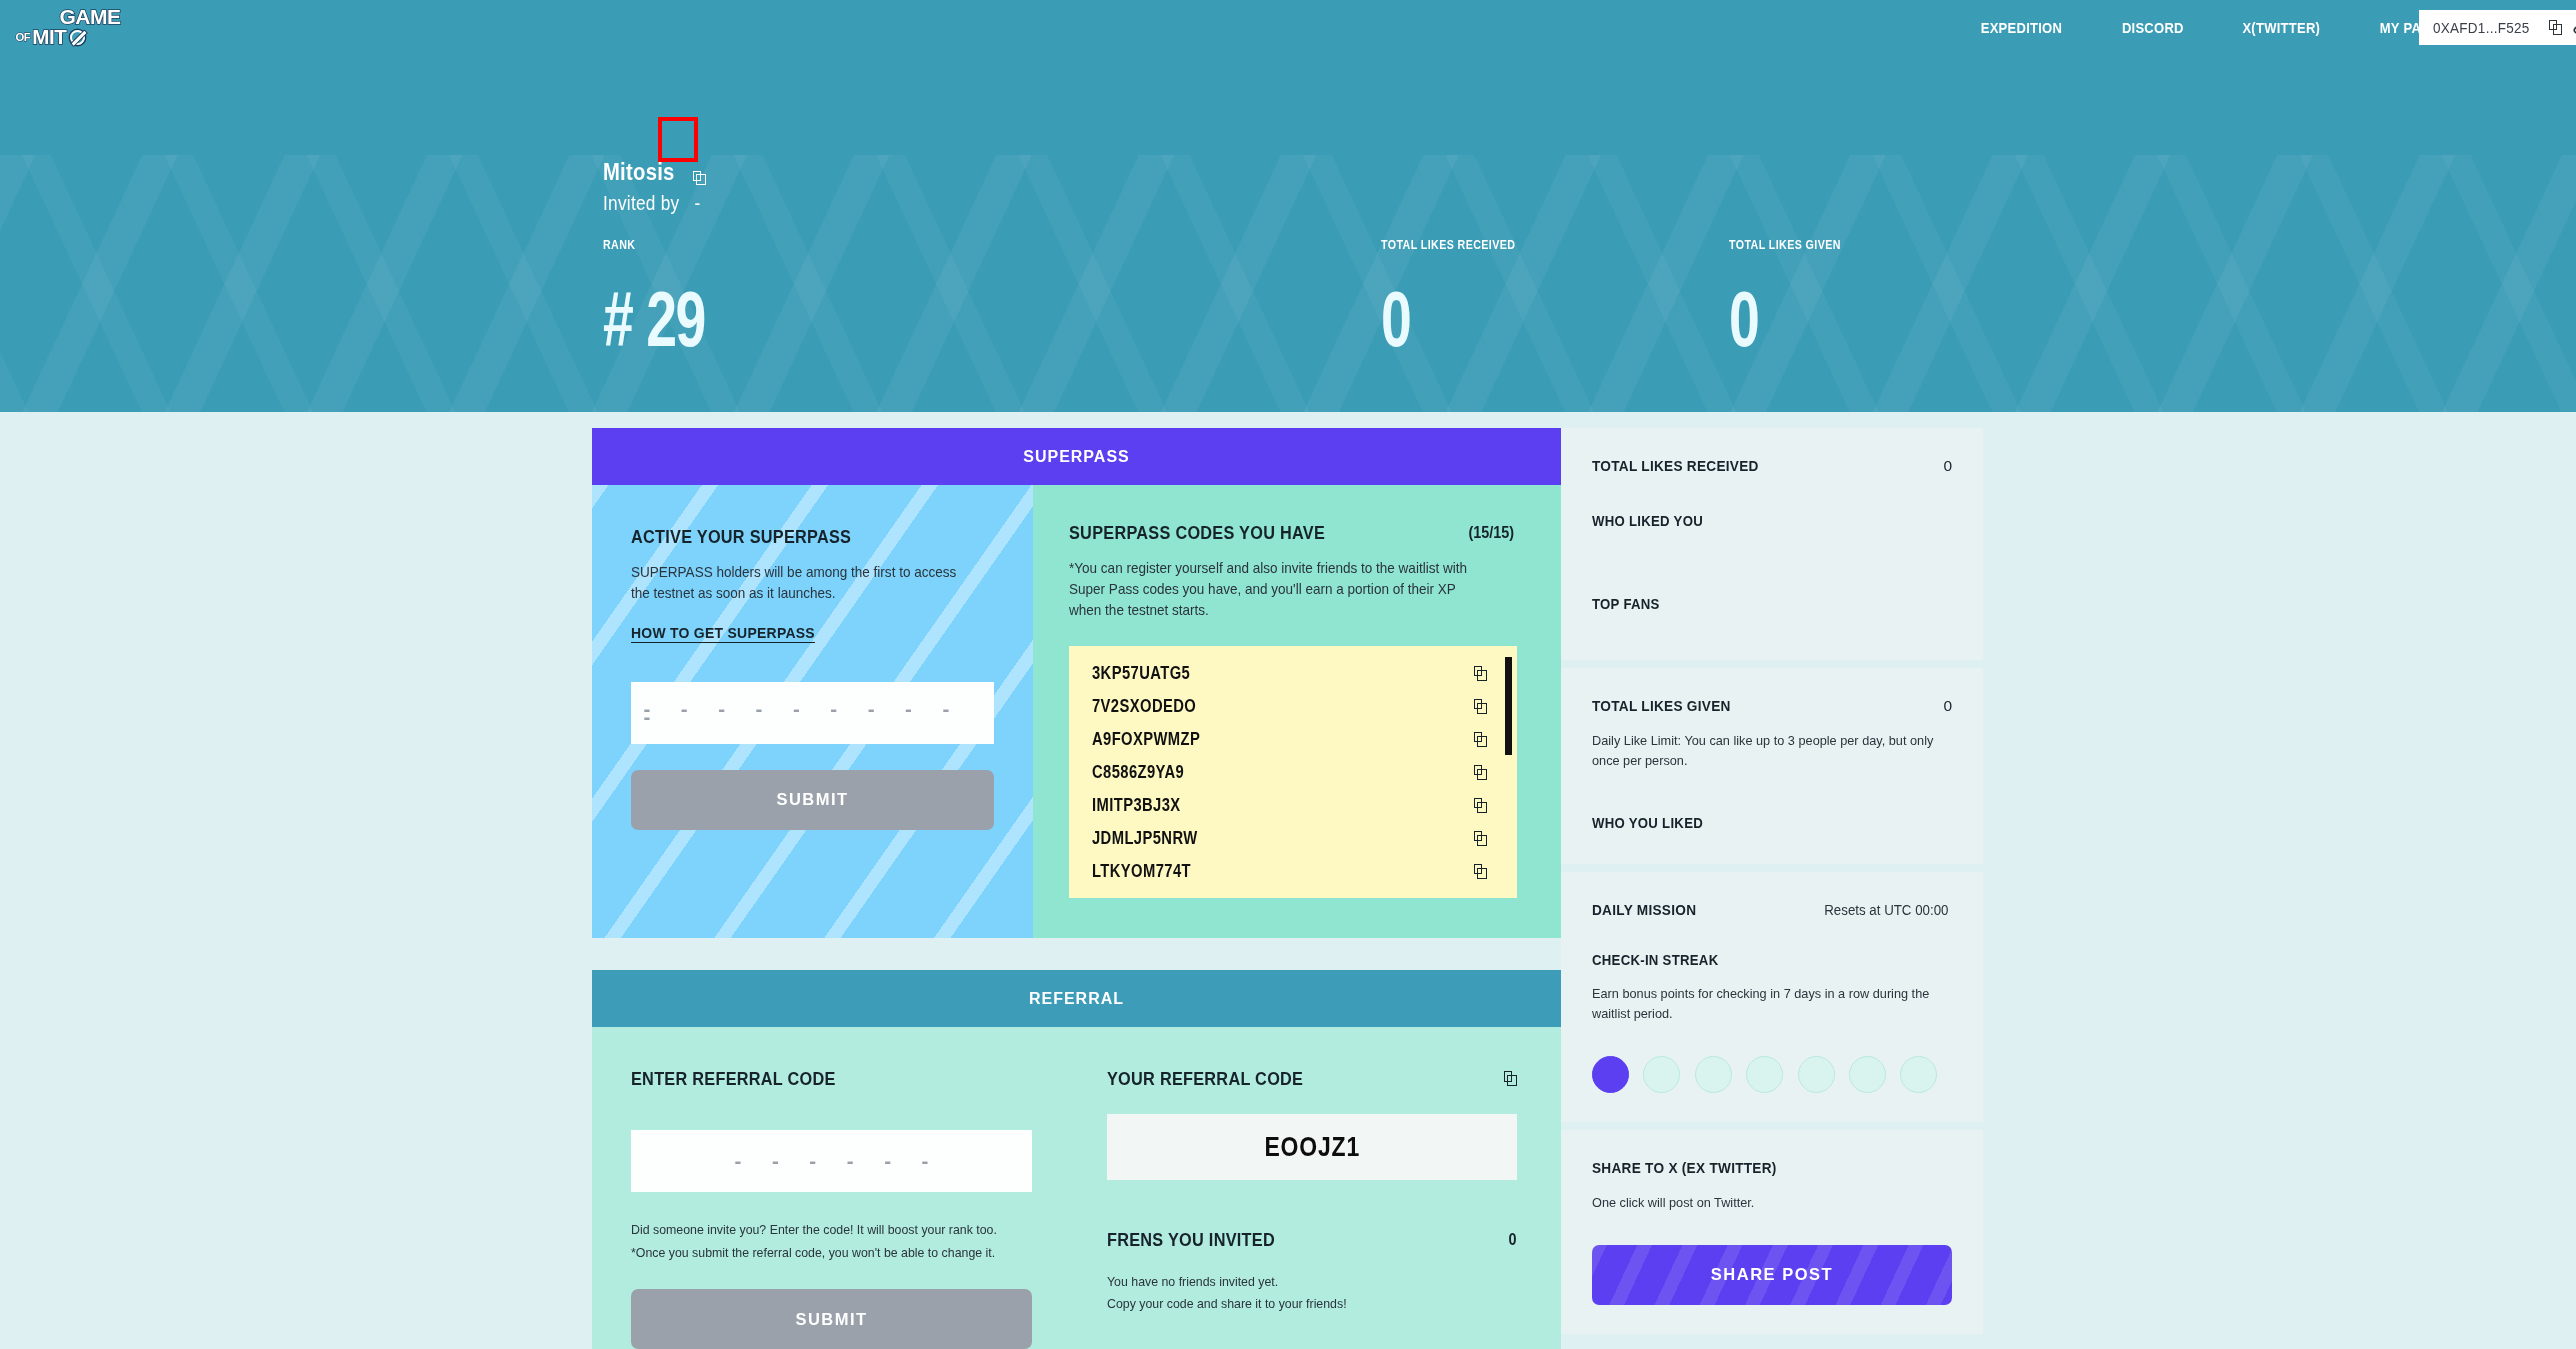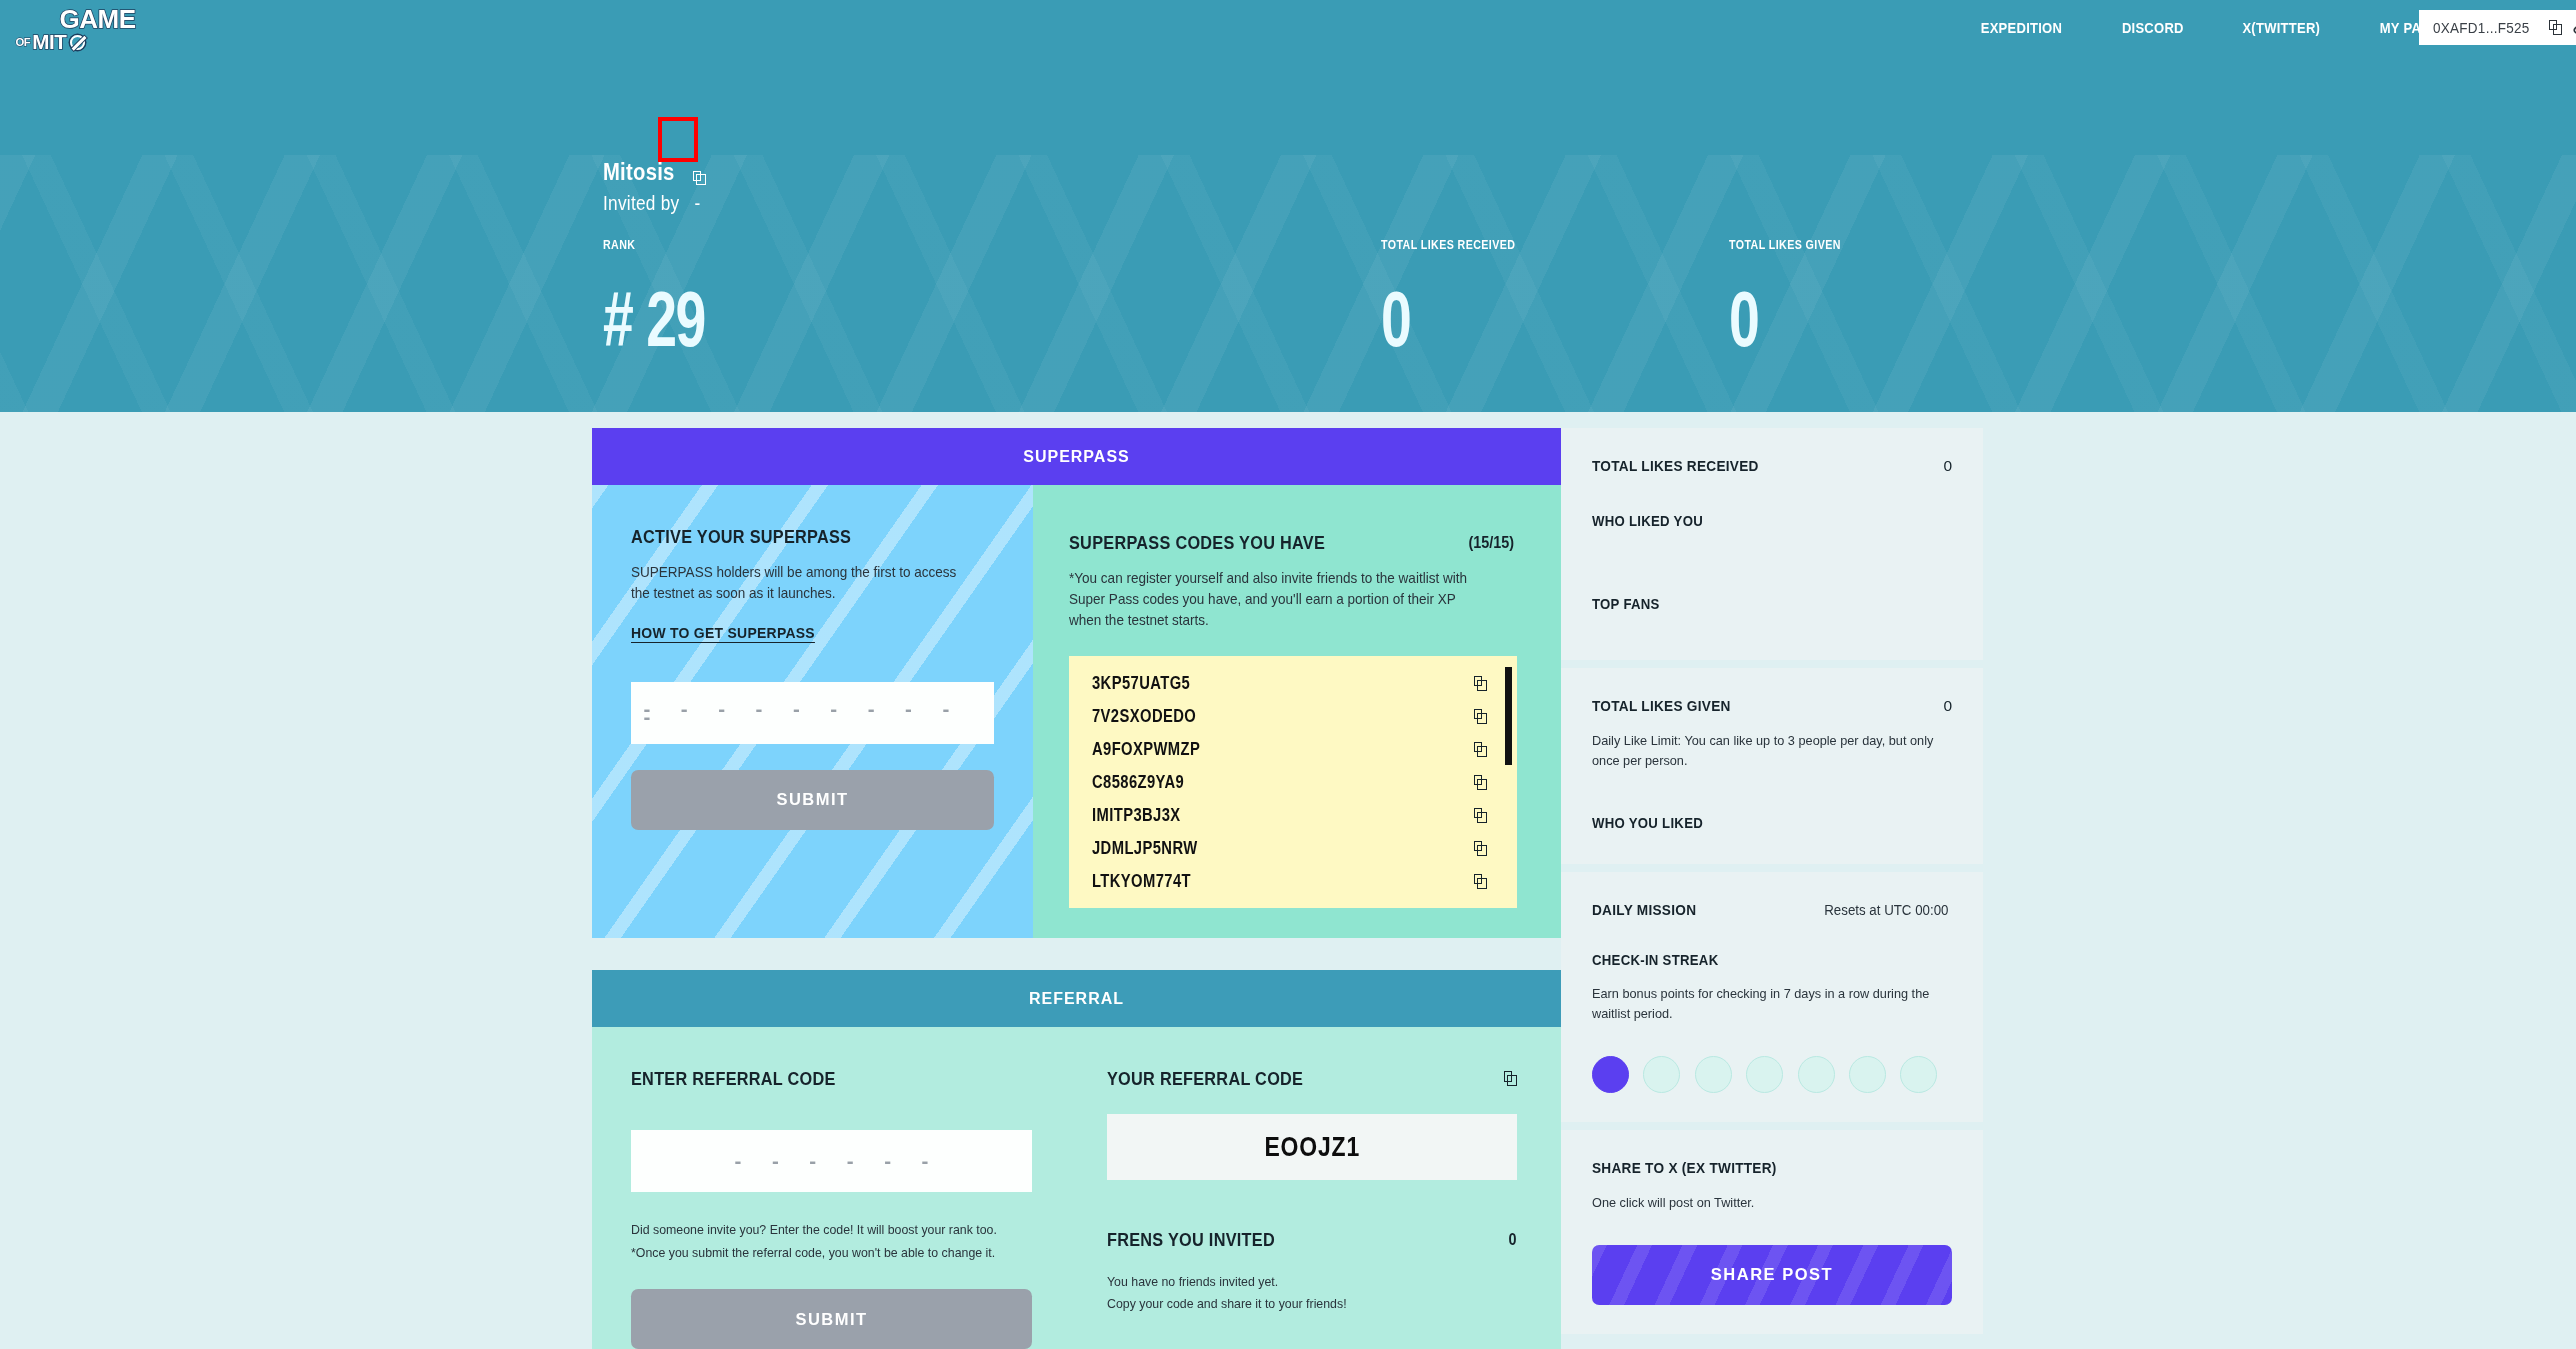--- a/index.html
+++ b/index.html
@@ -34,21 +34,21 @@
   }
 
   
   #topbar{position:absolute;left:0;top:0;width:2607px;height:56px;z-index:40;}
   #logo{position:absolute;left:15.5px;top:6.2px;width:98px;height:43px;}
   .logo-l1,.logo-l2{
     color:#fff;font-weight:900;letter-spacing:-0.5px;line-height:1;
     -webkit-text-stroke:1.5px #1c3c5c;paint-order:stroke fill;
     font-family:"Liberation Sans",sans-serif;
   }
-  .logo-l1{font-size:26px;padding-left:44px;}
+  .logo-l1{font-size:21px;padding-left:44px;}
   .logo-l2{font-size:20.6px;display:flex;align-items:center;gap:2.1px;}
   .logo-of{font-size:11.3px;-webkit-text-stroke:1px #1c3c5c;}
   .logo-circ{
     width:15.5px;height:15.5px;border-radius:50%;border:2.6px solid #fff;
     box-shadow:0 0 0 1.5px #1c3c5c;position:relative;display:inline-block;margin-left:1.5px;
   }
   .logo-circ:after{
     content:"";position:absolute;left:-1.5px;top:5.2px;width:17.5px;height:2.6px;
     background:#fff;transform:rotate(-45deg);box-shadow:0 0 0 1px #1c3c5c;
   }
@@ -129,21 +129,21 @@
   }
   .fld .dashes{letter-spacing:12.4px;color:#99a0a8;font-size:20.6px;font-weight:800;padding-left:12.4px;line-height:.4;}
   .btn-grey{
     margin-top:26px;height:60px;background:#9aa1ab;border-radius:7.2px;
     display:flex;align-items:center;justify-content:center;
     color:#fff;font-size:16.5px;font-weight:800;letter-spacing:1.5px;cursor:pointer;
   }
 
   
   .sp-right{
-    flex:1;background:#8fe5d0;padding:47px 44px 0 36px;min-height:453px;position:relative;
+    flex:1;background:#8fe5d0;padding:37px 44px 0 36px;min-height:453px;position:relative;
   }
   .row-lbl{display:flex;align-items:center;justify-content:space-between;}
   .cnt{font-size:16px;font-weight:700;color:#16232b;transform:scaleX(.9);}
   .codes-box{
     margin-top:25px;background:#fef9c3;padding:11.3px 0 13.4px 0;position:relative;height:252px;overflow:hidden;
   }
   .code-row{
     display:flex;align-items:center;justify-content:space-between;
     padding:0 30px 0 23px;height:33px;
   }

